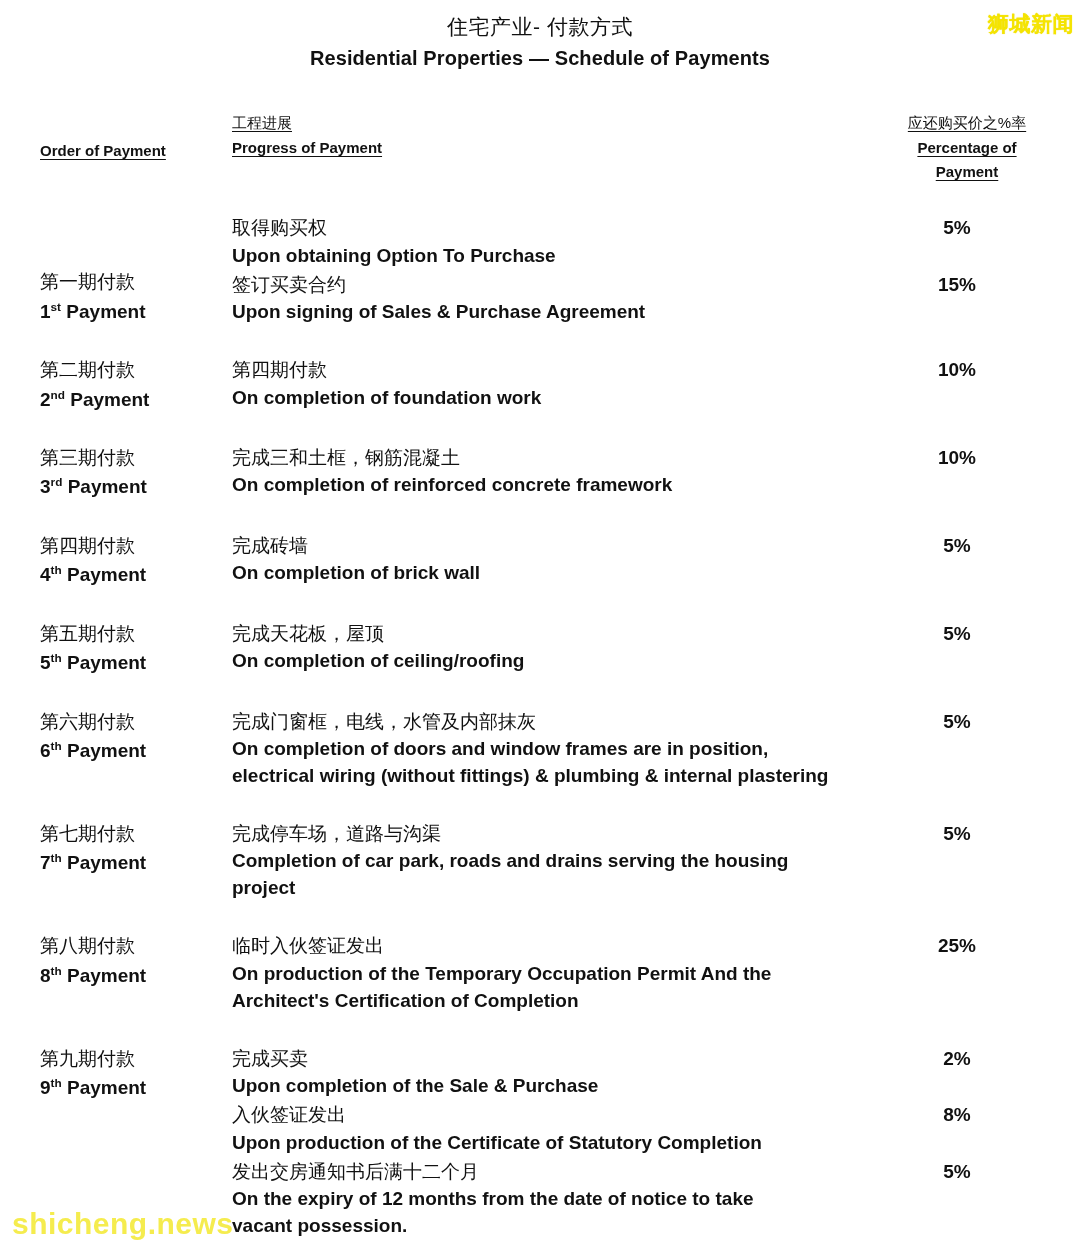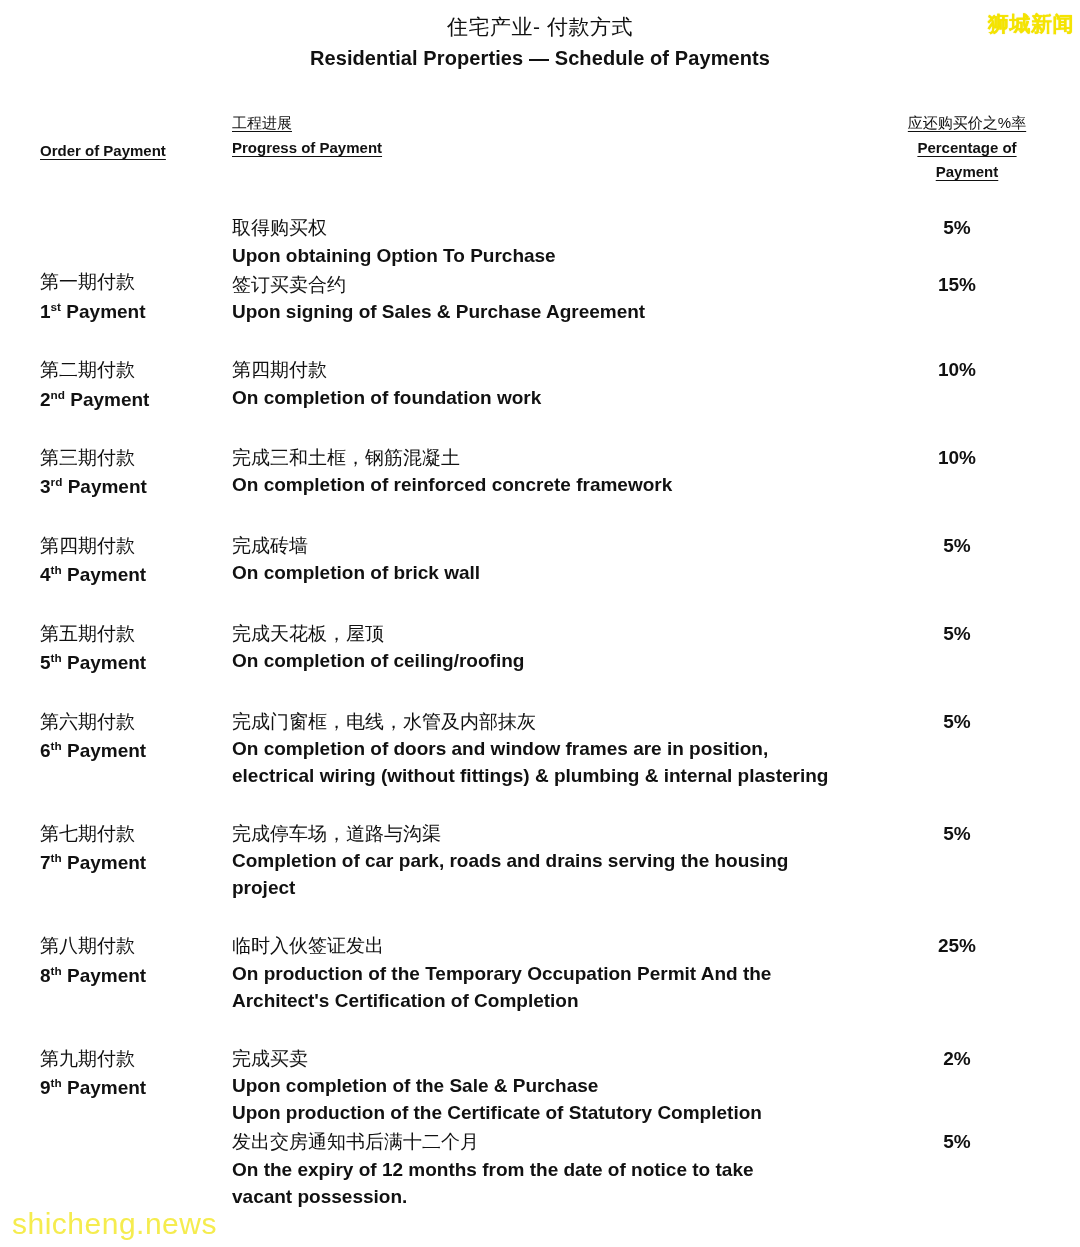--- a/index.html
+++ b/index.html
@@ -32,21 +32,21 @@
     right: 6px;
     font-size: 21px;
     color: #f5e400;
     text-shadow: 0 0 1px #e8d800;
   }
   #wm-bottom {
     left: 12px;
     bottom: 6px;
     font-size: 30px;
     color: #f5ec4e;
-    font-weight: 400;
+    font-weight: 700;
   }
 
   
   .title-block {
     padding-top: 12px;
     text-align: center;
   }
   .title-cn {
     font-size: 21px;
     font-weight: 400;
@@ -353,20 +353,26 @@
             <div class="item">
               <div class="item-line">
                 <div class="item-text">
                   <div class="desc-cn">完成买卖</div>
                 </div>
                 <div class="item-pct">2%</div>
               </div>
               <div class="desc-en">Upon completion of the Sale &amp; Purchase</div>
             </div>
             <div class="item">
+              <div class="item-line">
+                <div class="item-text">
+                  <div class="desc-cn">入伙签证发出</div>
+                </div>
+                <div class="item-pct">8%</div>
+              </div>
               <div class="desc-en">Upon production of the Certificate of Statutory Completion</div>
             </div>
             <div class="item">
               <div class="item-line">
                 <div class="item-text">
                   <div class="desc-cn">发出交房通知书后满十二个月</div>
                 </div>
                 <div class="item-pct">5%</div>
               </div>
               <div class="desc-en">On the expiry of 12 months from the date of notice to take vacant possession.</div>

